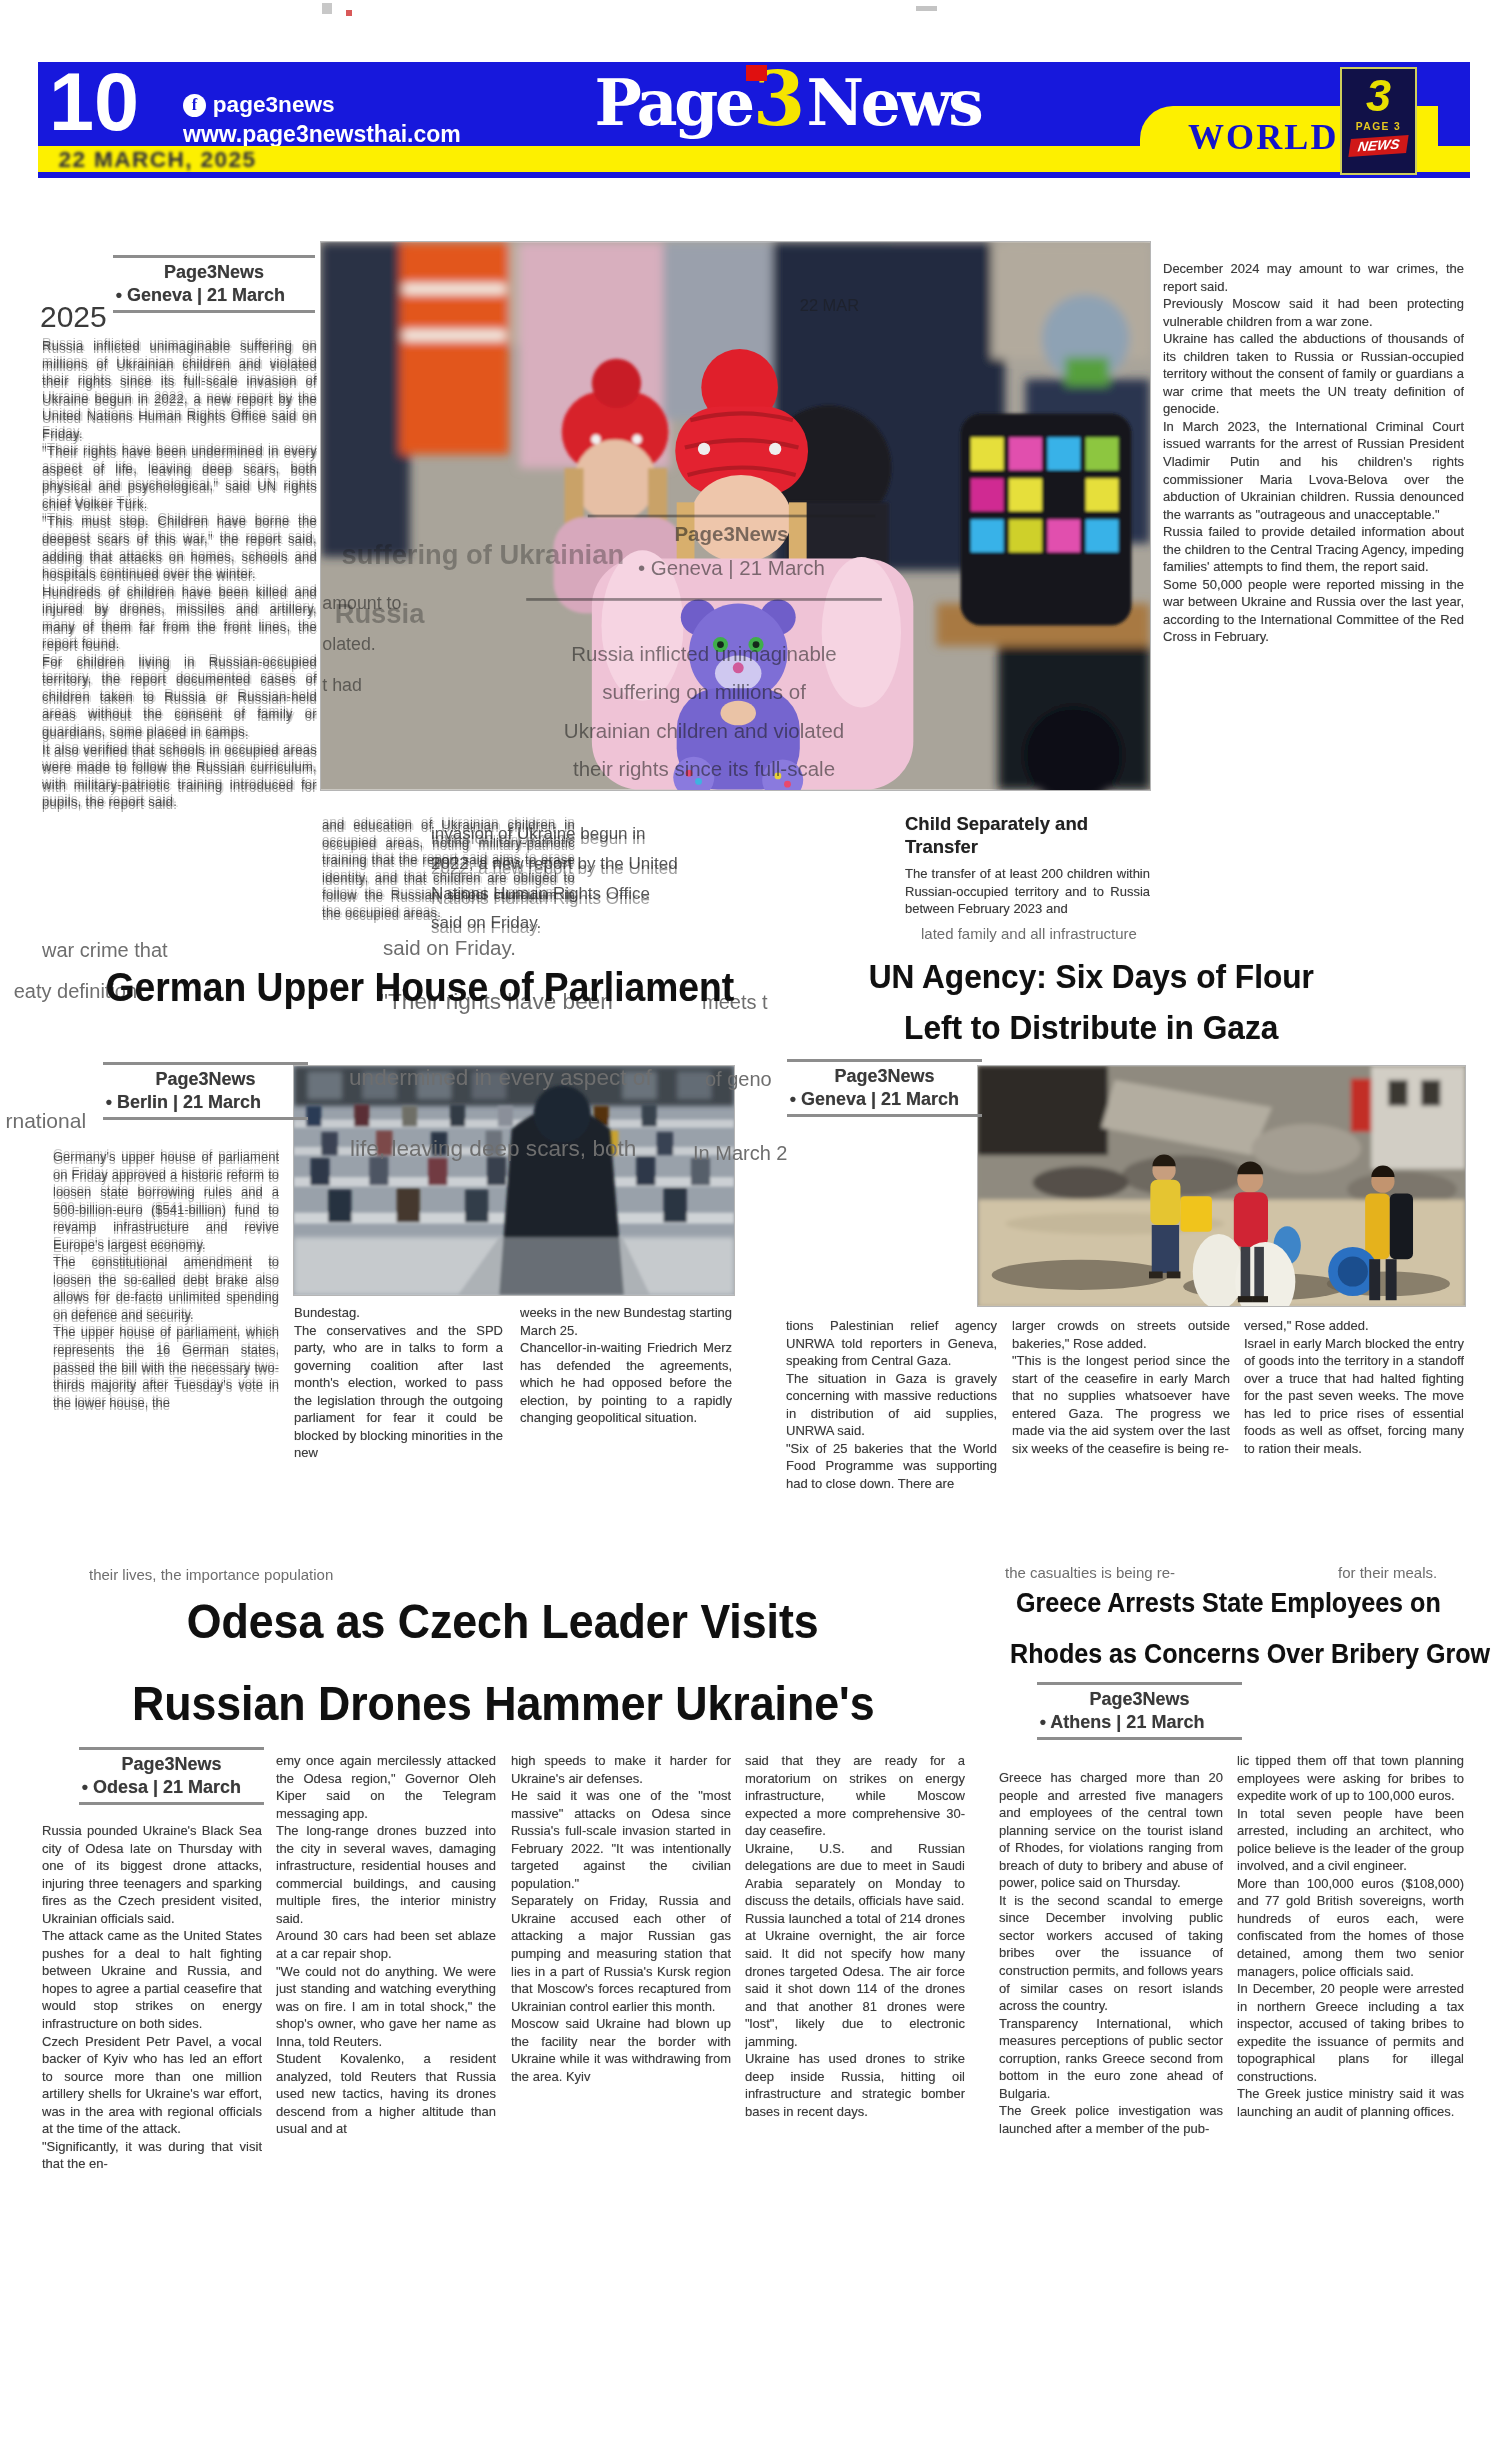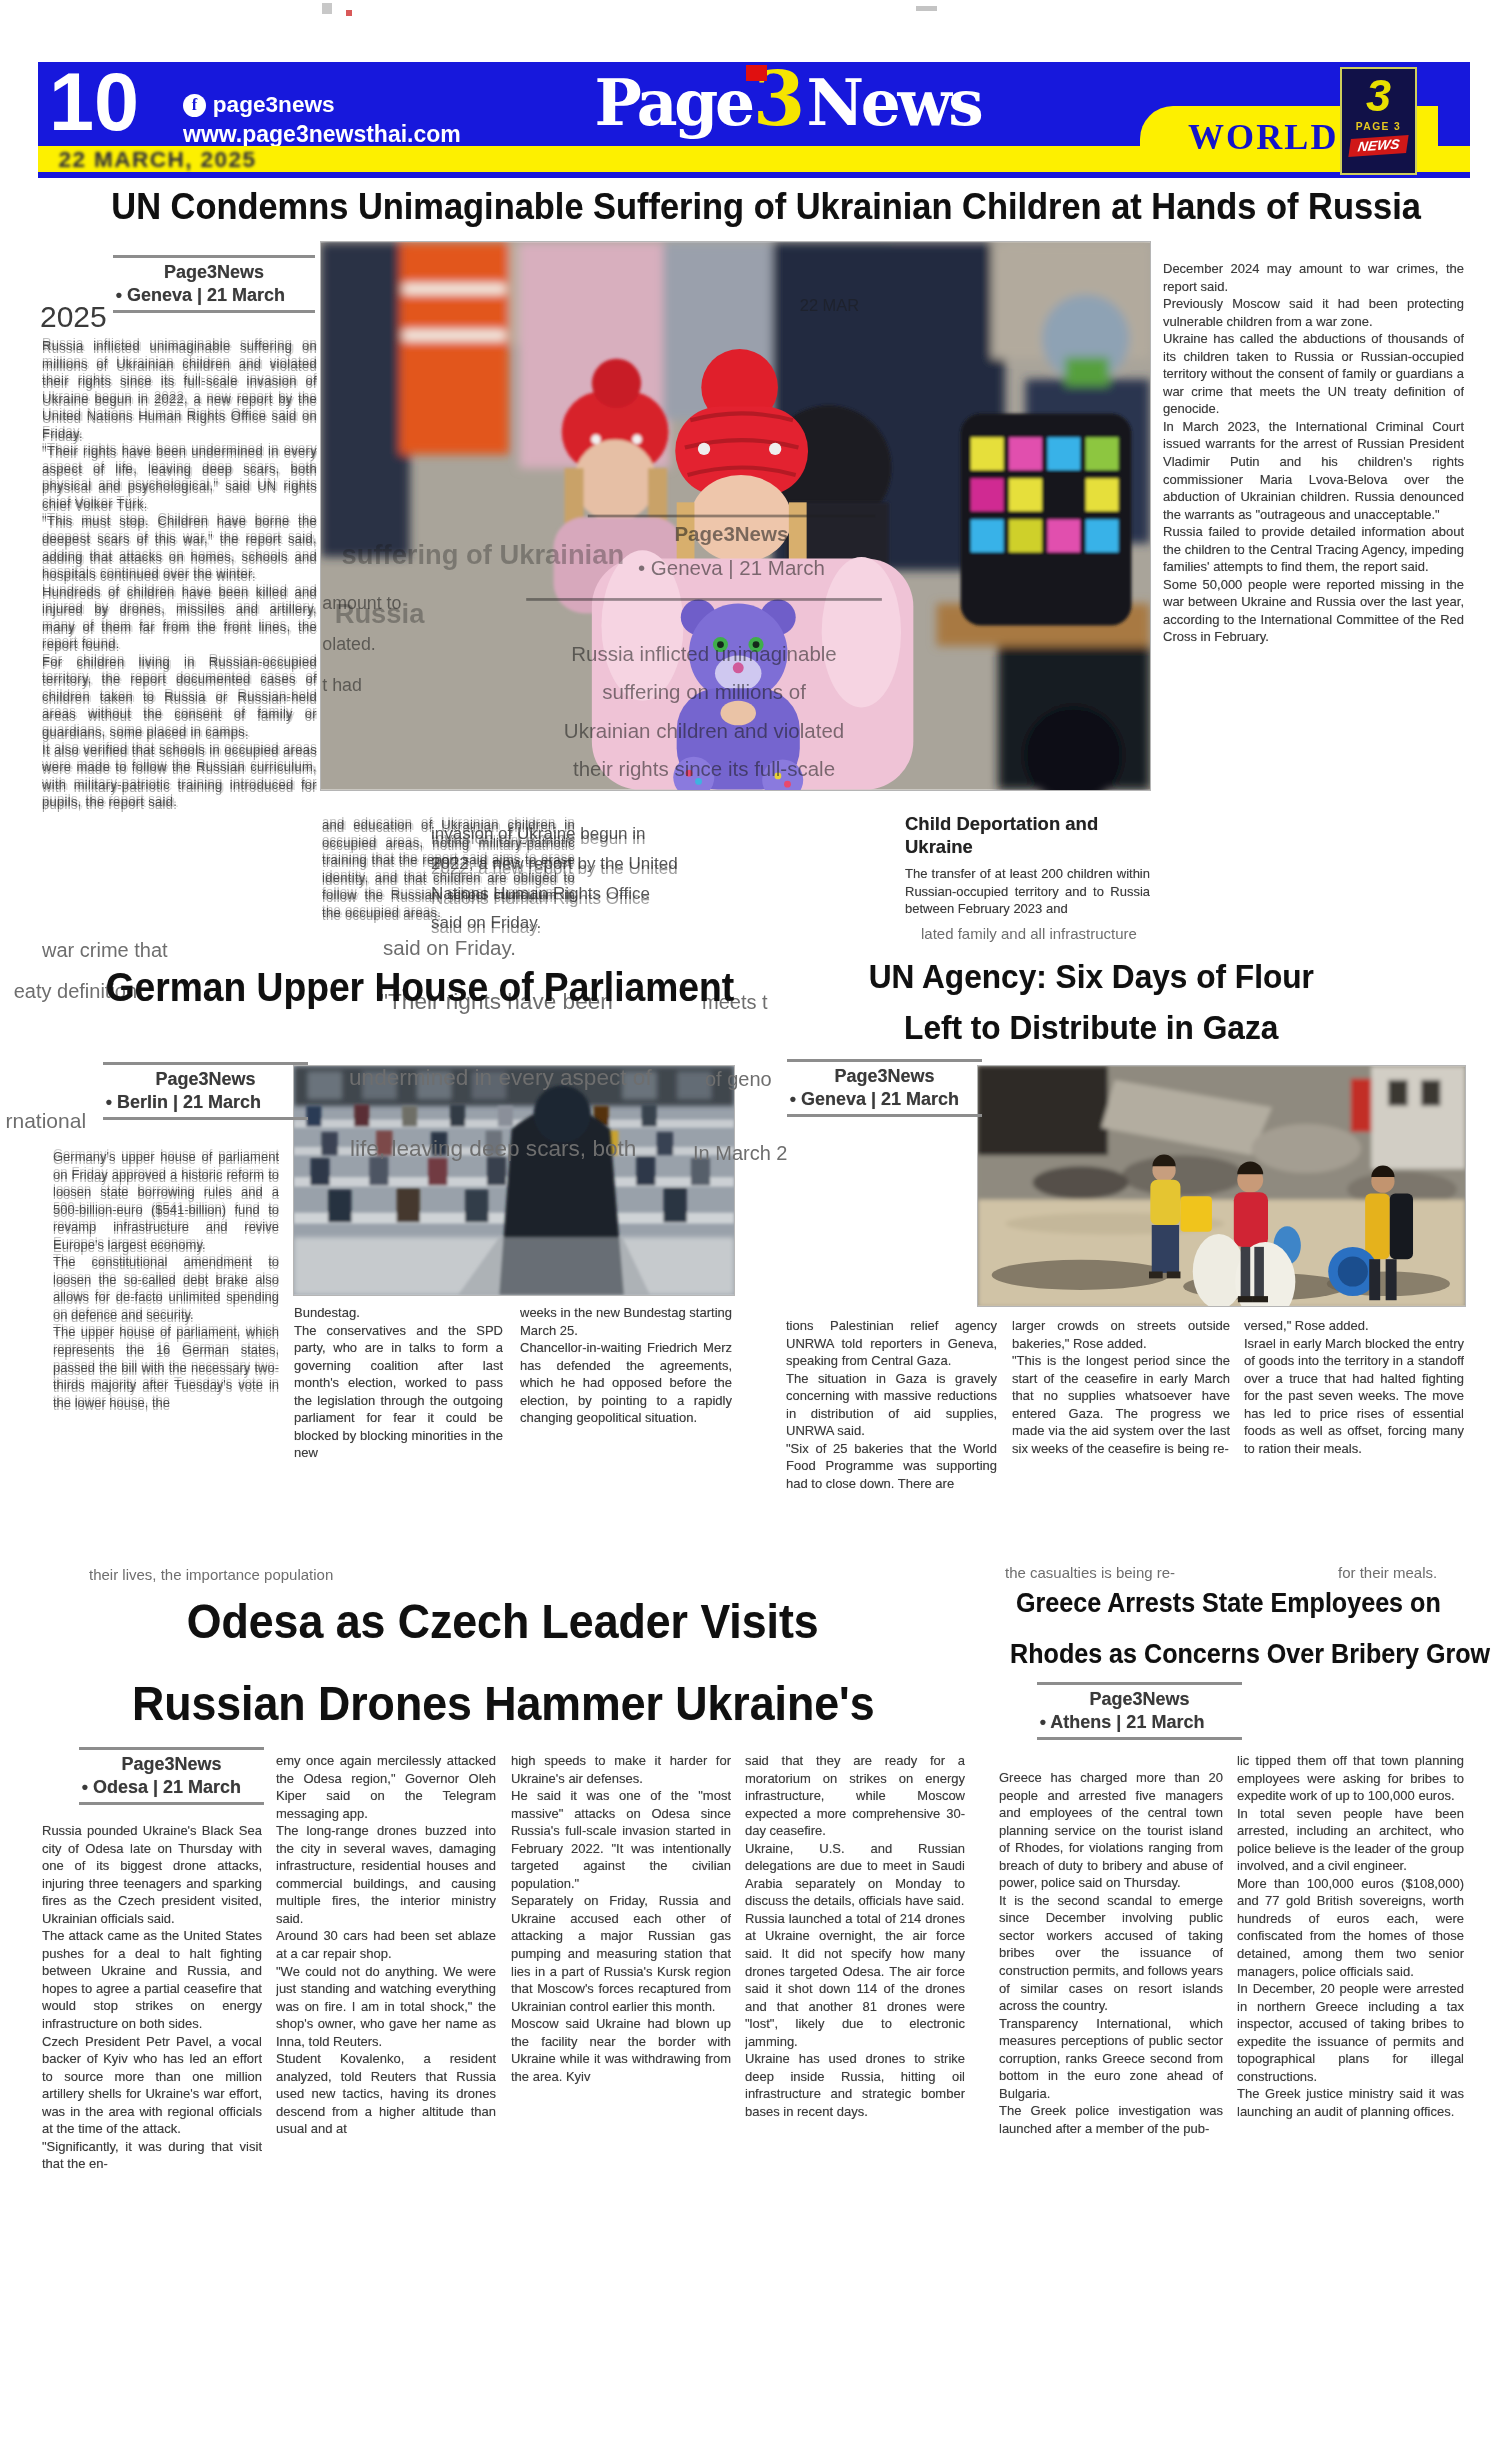--- a/index.html
+++ b/index.html
@@ -76,23 +76,20 @@
     <div class="world-tab" style="left:1102px;top:44px;width:298px;height:66px;">
       <span class="world-txt" style="left:48px;top:9.6px;">WORLD</span>
     </div>
     <div class="badge" style="left:1302px;top:4.8px;width:77px;height:108px;">
       <div class="badge-3">3</div>
       <div class="badge-p3">PAGE 3</div>
       <div class="badge-news">NEWS</div>
     </div>
   </header>
 
-  <h1 class="hl z2" style="left:62px;top:186px;width:1382px;font-size:37px;text-align:center;">
-    <span class="cond">UN Condemns Unimaginable Suffering of Ukrainian Children at Hands of Russia</span>
-  </h1>
 
   <div class="byline z2" style="left:113px;top:255px;width:202px;">
     <div class="rule"></div>
     <div class="b-brand">Page3News</div>
     <div class="b-place">• Geneva | 21 March</div>
     <div class="rule"></div>
   </div>
 
   <div class="ghost" style="left:40px;top:300px;font-size:30px;color:#3b3b3b;">2025</div>
 
@@ -213,21 +210,21 @@
       <text x="2" y="656" font-size="26">t had</text>
     </g>
   </svg>
 
   <div class="col garb2" style="left:322px;top:816px;width:253px;height:134px;">and education of Ukrainian children in occupied areas, noting military-patriotic training that the report said aims to erase identity, and that children are obliged to follow the Russian school curriculum in the occupied areas.</div>
   <div class="col dbl" style="left:431px;top:819px;width:294px;height:130px;text-align:left;">invasion of Ukraine begun in
 2022, a new report by the United
 Nations Human Rights Office
 said on Friday.</div>
   <div class="abs" style="left:905px;top:812px;width:245px;height:138px;overflow:hidden;">
-    <div class="subhead">Child Deportation and Ukraine</div>
+    <div class="subhead">Child Separately and Transfer</div>
     <div class="col soft" style="position:static;width:245px;">The transfer of at least 200 children within Russian-occupied territory and to Russia between February 2023 and</div>
   </div>
 
   <div class="ghost" style="left:383px;top:936px;font-size:20.5px;">said on Friday.</div>
   <div class="ghost" style="left:380px;top:989px;font-size:22.6px;">"Their rights have been</div>
   <div class="ghost" style="left:349px;top:1065px;font-size:22.6px;">undermined in every aspect of</div>
   <div class="ghost" style="left:350px;top:1136px;font-size:22.6px;">life, leaving deep scars, both</div>
   <div class="ghost" style="left:42px;top:939px;font-size:20px;">war crime that</div>
   <div class="ghost" style="left:13.7px;top:980px;font-size:20px;">eaty definition</div>
   <div class="ghost" style="left:5.5px;top:1109px;font-size:21px;">rnational</div>

